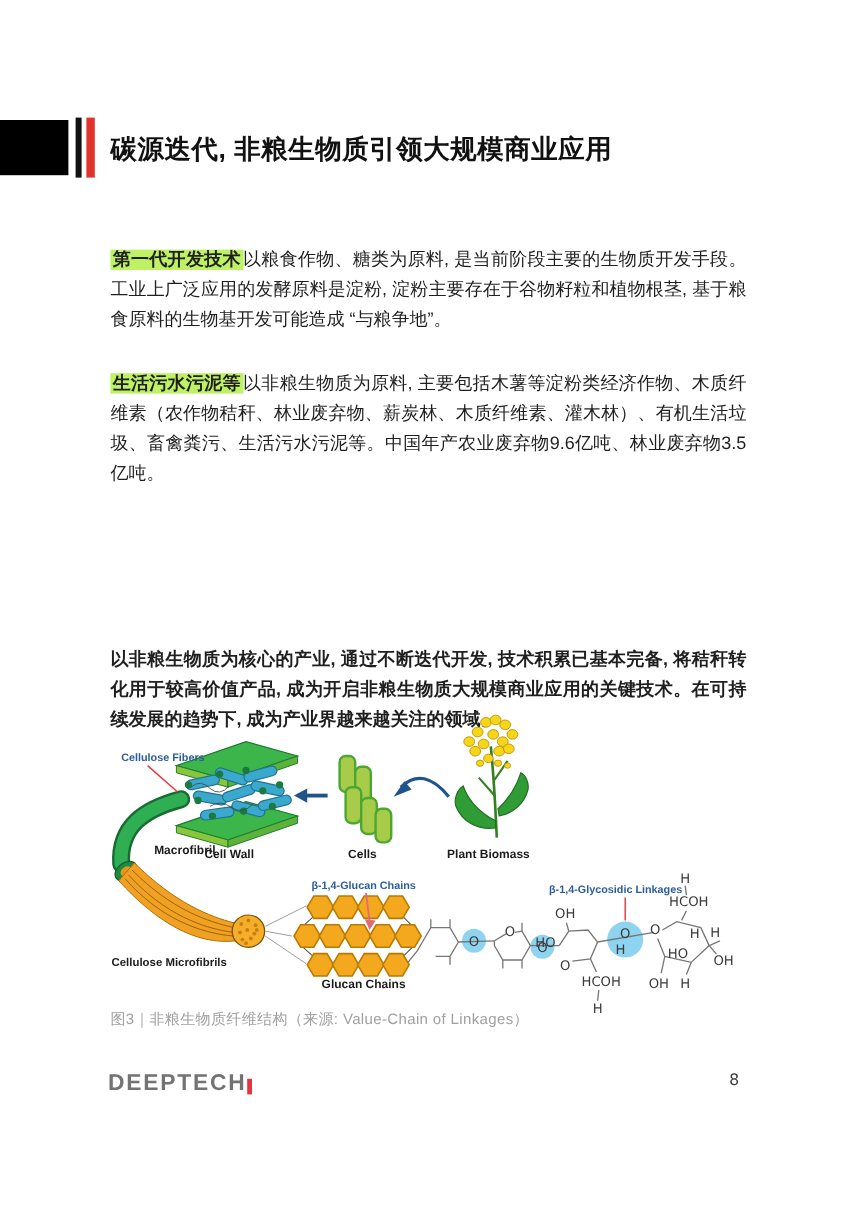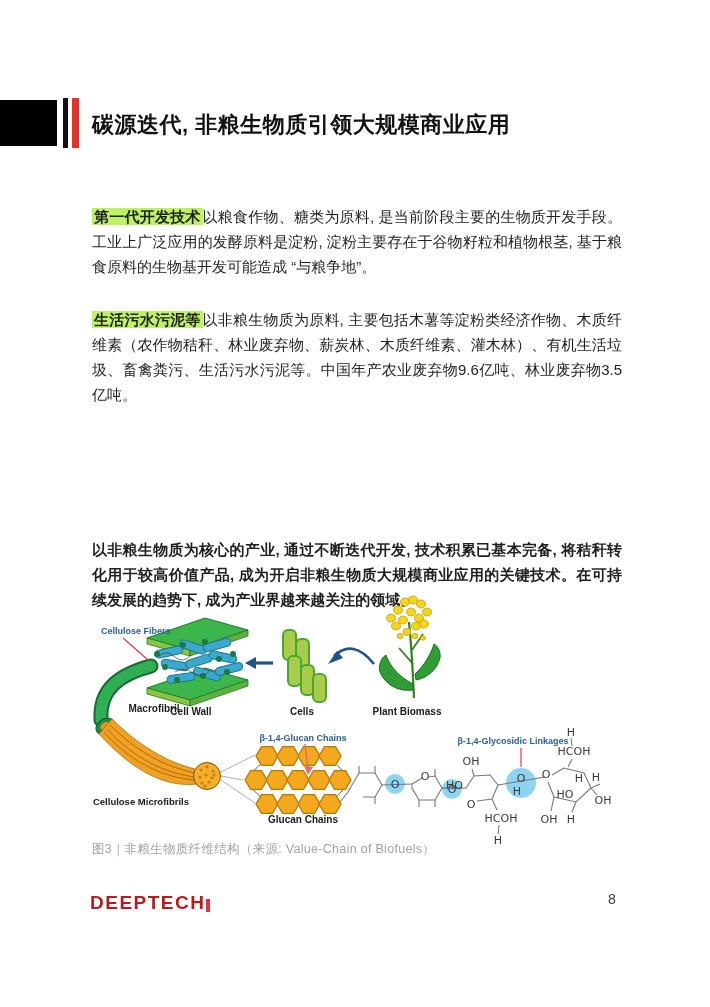--- a/index.html
+++ b/index.html
@@ -24,21 +24,21 @@
   
   .figure{position:absolute;left:85px;top:592px;width:620px;height:258px;}
   .figlabel{font-family:"Liberation Sans",sans-serif;font-size:10px;font-weight:700;fill:#1b1b1b;}
   .figlabel-sm{font-family:"Liberation Sans",sans-serif;font-size:9.5px;font-weight:700;fill:#1b1b1b;}
   .bluelabel{font-family:"Liberation Sans",sans-serif;font-size:9px;font-weight:700;fill:#2b5d9b;}
   .atom{font-family:"DejaVu Sans",sans-serif;font-size:11px;fill:#3a3a3a;}
   .bond{stroke:#777;stroke-width:1.1;fill:none;}
   .caption{position:absolute;left:92px;top:841px;font-size:12.5px;letter-spacing:0.3px;color:#a0a0a0;}
   
   .footer-logo{position:absolute;left:90px;top:892px;font-size:19px;font-weight:800;
-               letter-spacing:1.5px;color:#b91c1c;display:flex;align-items:flex-end;}
+               letter-spacing:1.5px;color:#737373;display:flex;align-items:flex-end;}
   .logo-red{display:inline-block;width:4px;height:13px;background:#e6333f;margin:0 0 2px 1px;}
   .page-number{position:absolute;left:608px;top:891px;font-size:14px;color:#3c3c3c;}
 </style>
 </head>
 <body>
 
 <div class="page">
 
   <div class="hdr-block"></div>
   <div class="hdr-bar hdr-bar-black"></div>
@@ -230,21 +230,21 @@
       <text class="atom" x="480" y="206" text-anchor="middle">HO</text>
       <text class="atom" x="511" y="189" text-anchor="middle">H</text>
       <text class="atom" x="518" y="212" text-anchor="middle">OH</text>
       <text class="atom" x="464" y="231" text-anchor="middle">OH</text>
       <text class="atom" x="486" y="231" text-anchor="middle">H</text>
     </g>
     <text class="bluelabel" x="428" y="152" text-anchor="middle">β-1,4-Glycosidic Linkages</text>
     <line x1="436" y1="156" x2="436" y2="175" stroke="#e03c3c" stroke-width="1.2"></line>
   </svg>
 
-  <div class="caption">图3｜非粮生物质纤维结构（来源: Value-Chain of Biofuels）</div>
+  <div class="caption">图3｜非粮生物质纤维结构（来源: Value-Chain of Linkages）</div>
 
   <div class="footer-logo">
     <span>DEEPTECH</span>
       <span class="logo-red"></span>
   </div>
   <div class="page-number">8</div>
 
 </div>
 
 </body></html>

